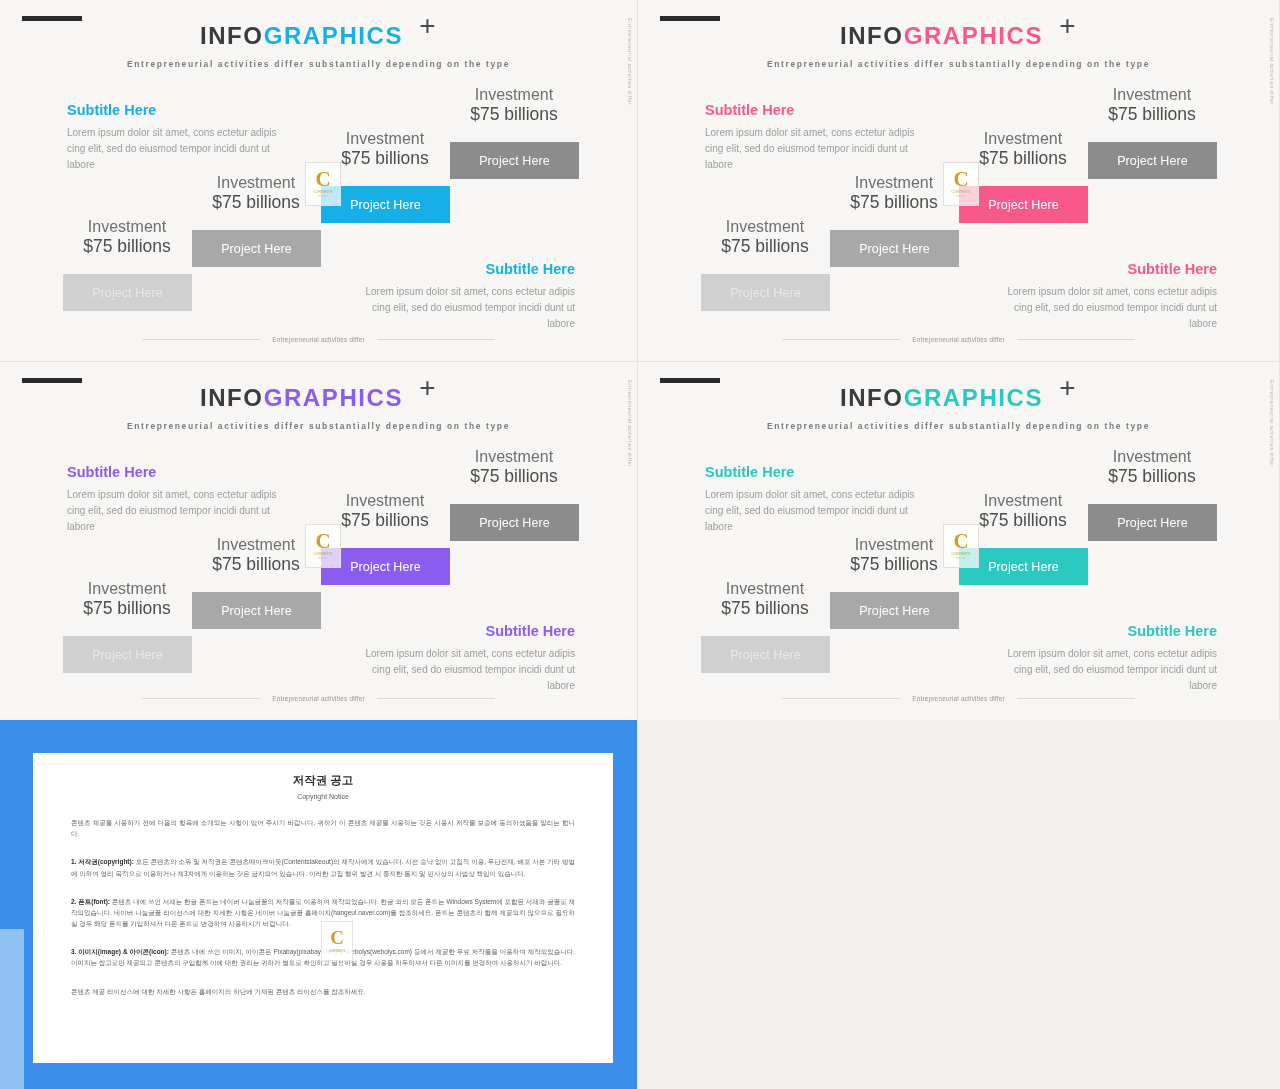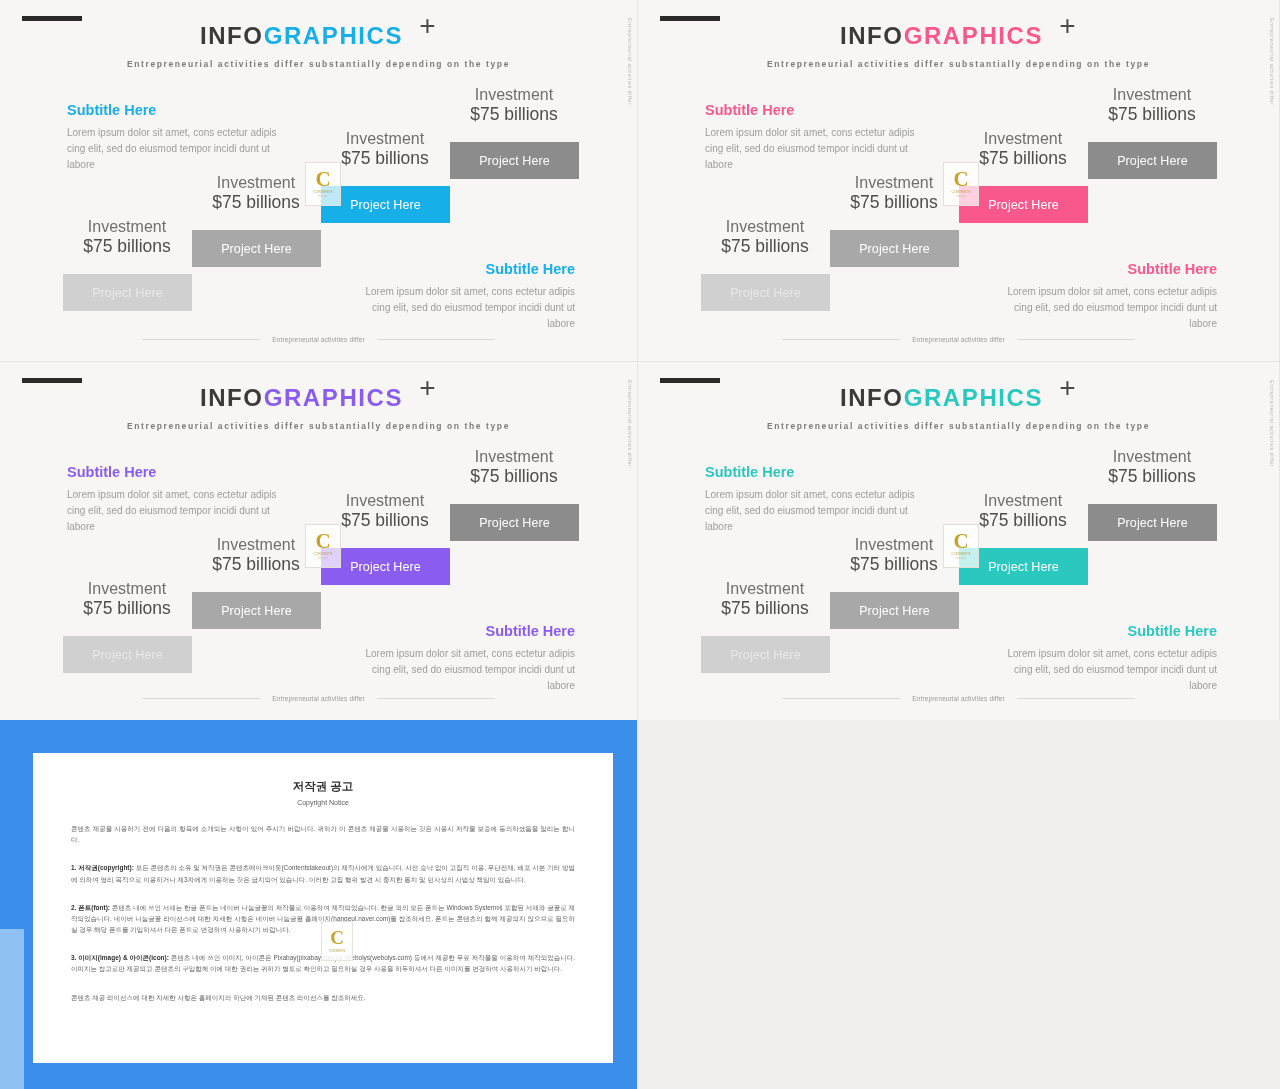--- a/index.html
+++ b/index.html
@@ -123,21 +123,21 @@
   
   .docpanel{
     position:relative;background:#3b8fea;overflow:hidden;
     border-right:1px solid #e7e4de;
   }
   .docpanel .lowfill{
     position:absolute;left:0;bottom:0;width:24px;height:160px;background:#8fc2f3;
   }
   .sheet{
     position:absolute;left:33px;top:33px;right:24px;bottom:26px;
-    background:#fff;padding:26px 38px;box-sizing:border-box;
+    background:#fff;padding:20px 38px;box-sizing:border-box;
     overflow:hidden;
   }
   .dtitle{text-align:center;font-size:11.5px;font-weight:bold;color:#2f2f2f;margin:0;}
   .dsub{text-align:center;font-size:7px;color:#5c5c5c;margin:5px 0 0 0;}
   .dp{
     font-size:6.5px;color:#5b5b5b;line-height:1.72;margin:17px 0 0 0;
     text-align:justify;
   }
   .dp b{color:#2f2f2f;}
   .docwm{

